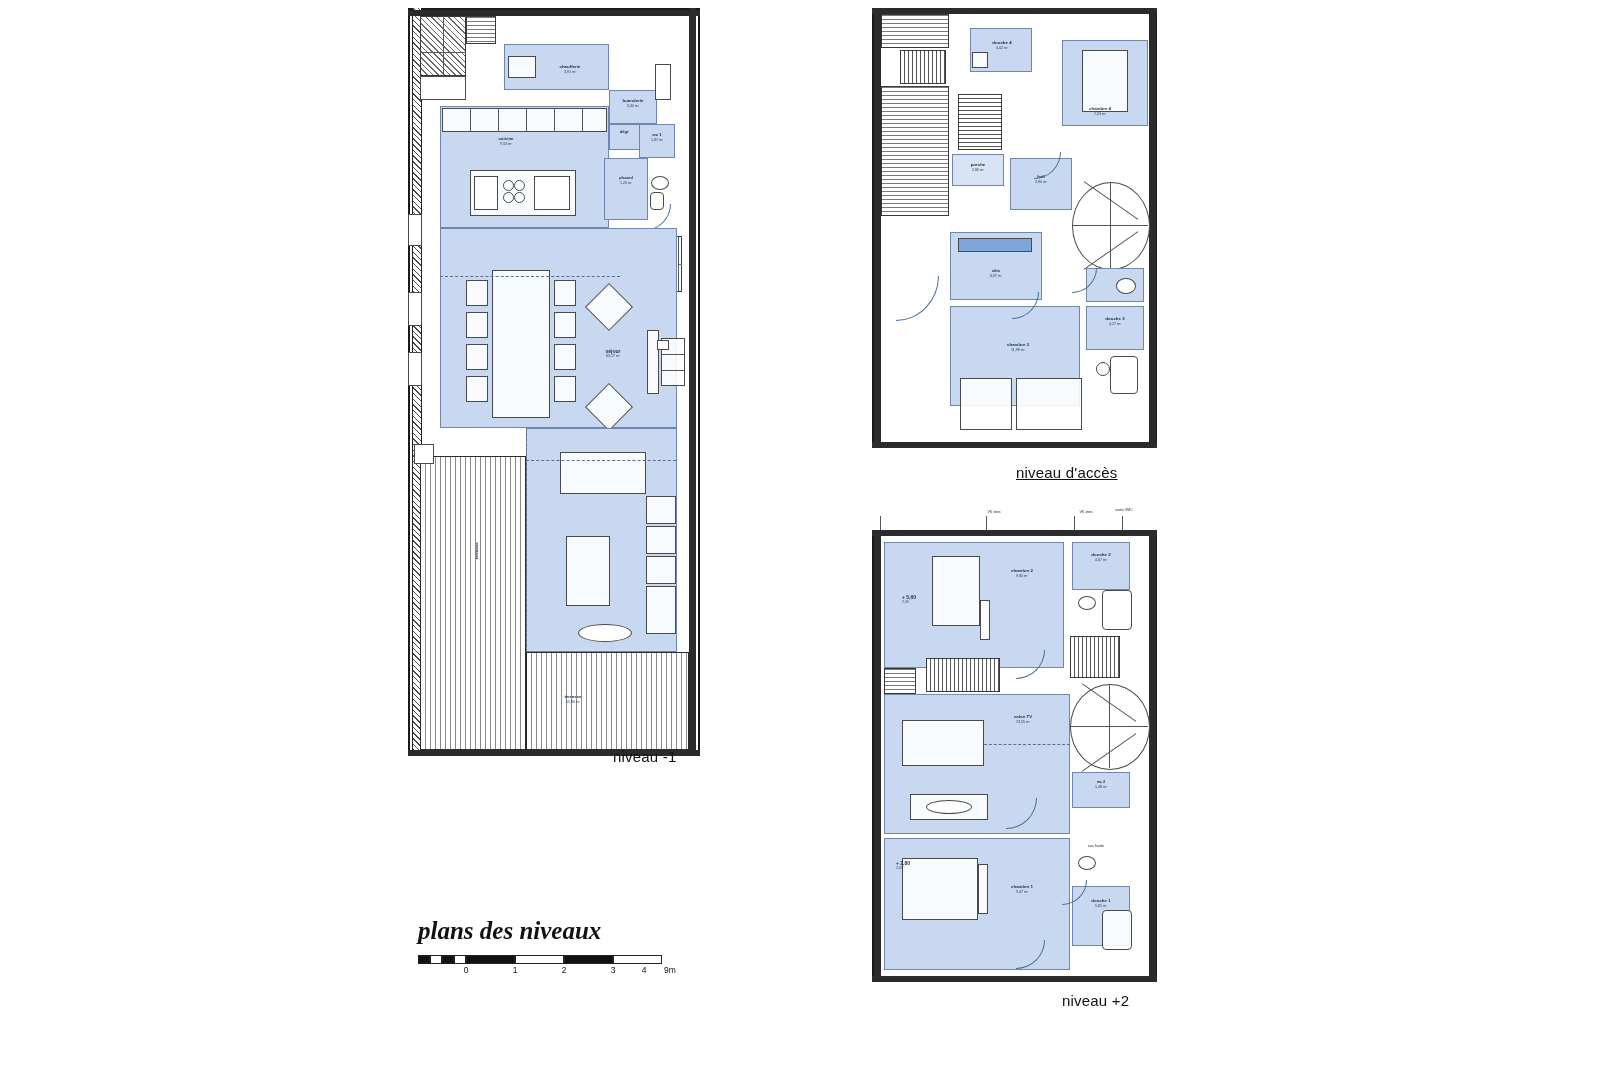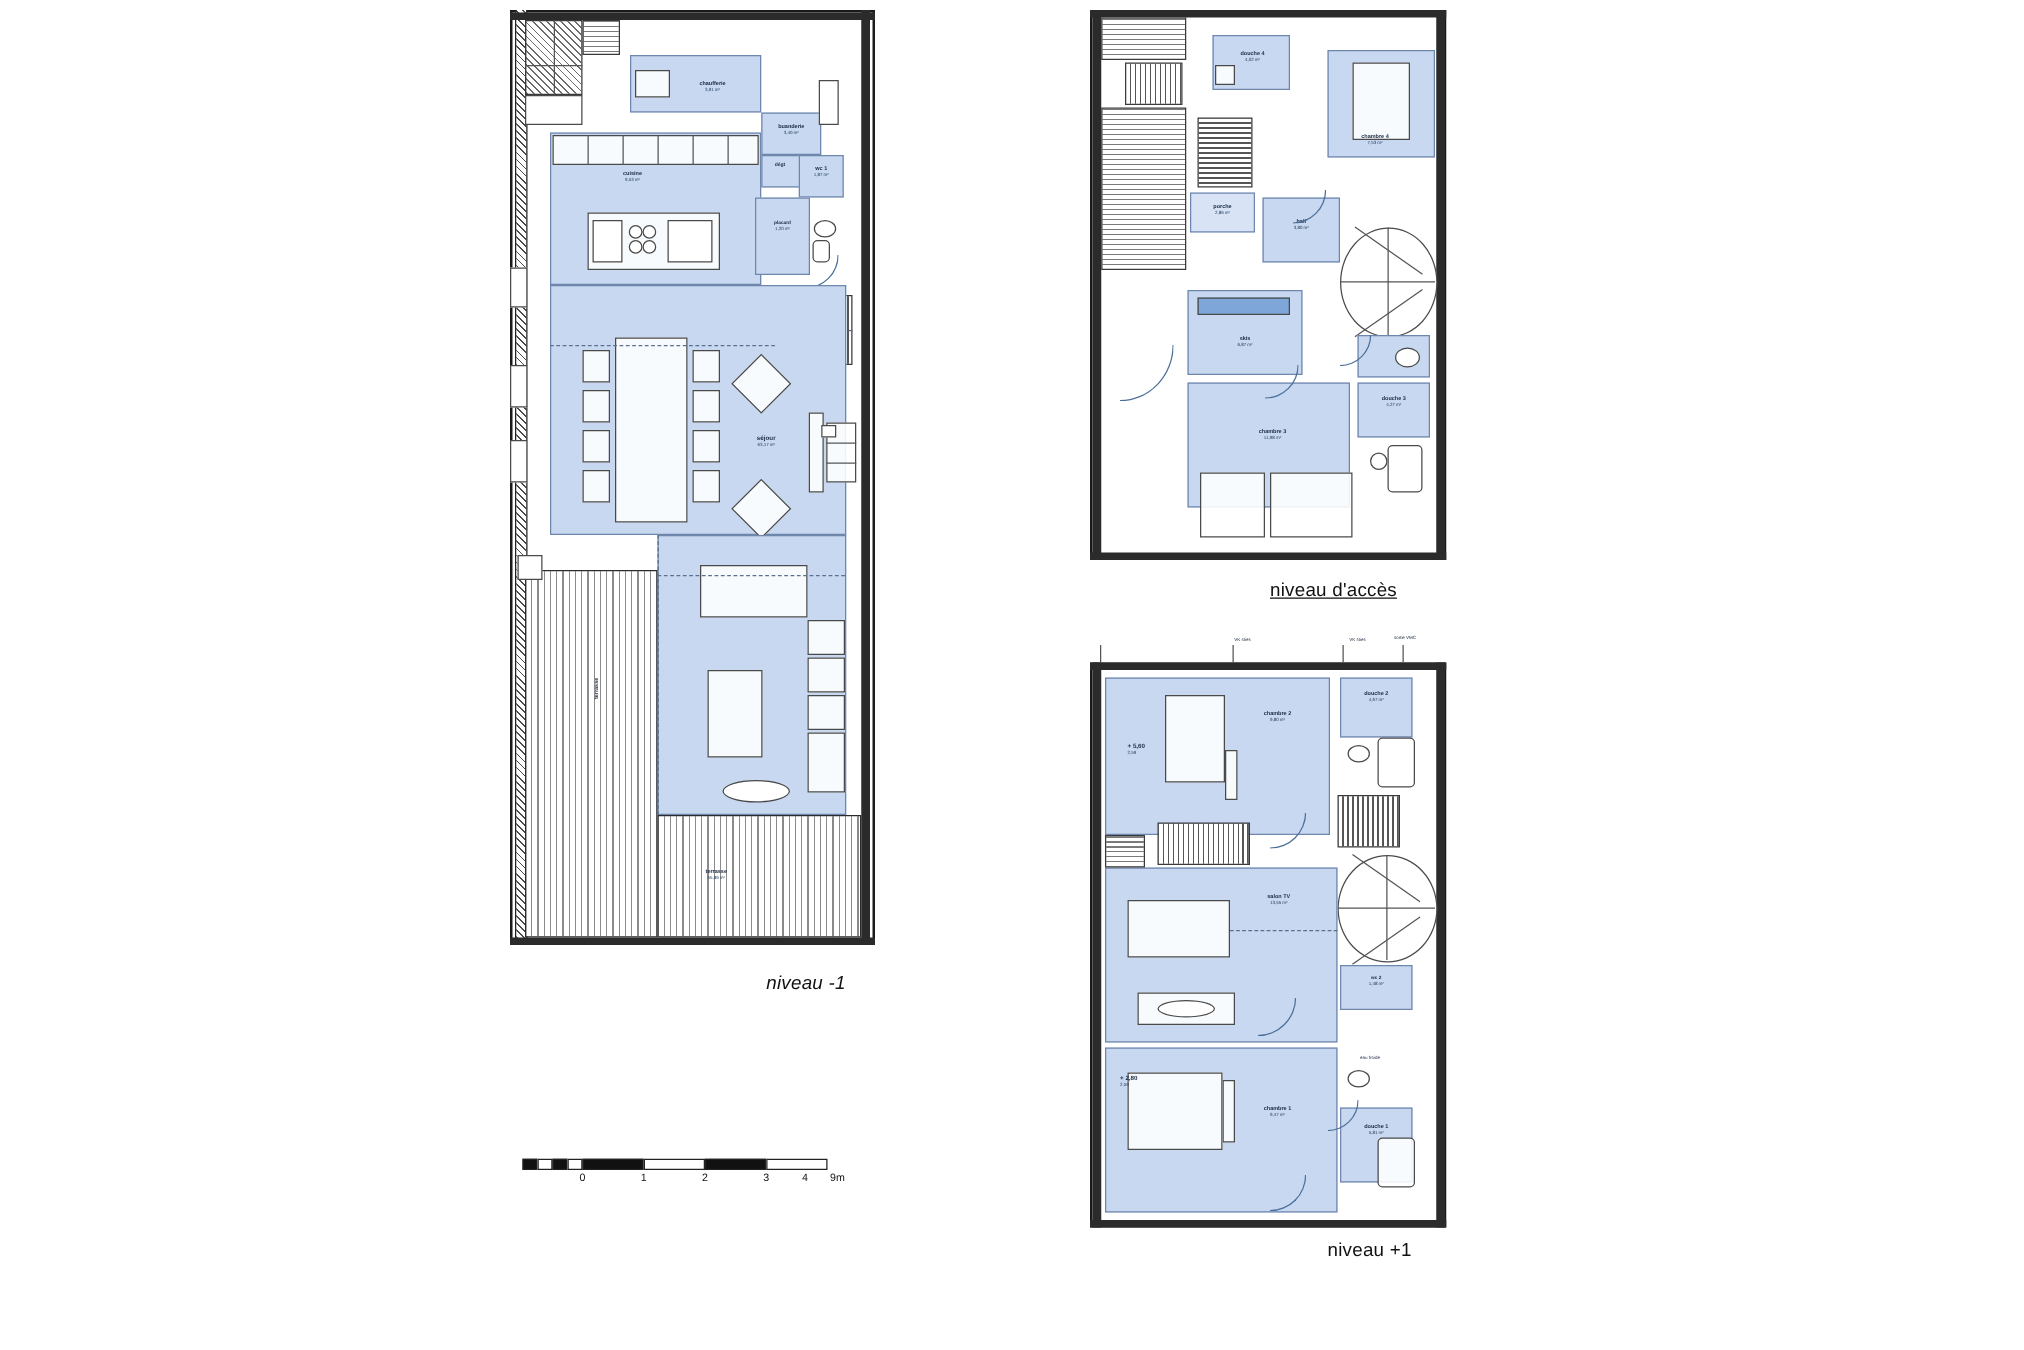--- a/index.html
+++ b/index.html
@@ -156,21 +156,21 @@
     <div class="furn" style="left:0;top:284px;width:14px;height:34px;"></div>
     <div class="furn" style="left:0;top:344px;width:14px;height:34px;"></div>
     <div class="furn" style="left:6px;top:436px;width:20px;height:20px;"></div>
     <div class="furn" style="left:247px;top:56px;width:16px;height:36px;"></div>
     <div class="furn" style="left:249px;top:332px;width:12px;height:10px;"></div>
 
     <div class="dash" style="left:32px;top:268px;width:180px;"></div>
     <div class="dash" style="left:118px;top:452px;width:150px;"></div>
     <div class="dashv" style="left:118px;top:420px;height:224px;"></div>
 
-    <div class="lvl-title" style="left:205px;top:770px;font-style:italic;">niveau -1</div>
+    <div class="lvl-title" style="left:205px;top:740px;">niveau -1</div>
   </div>
 
   <div class="plan" id="lvl-acces" style="left:866px;top:6px;width:300px;height:470px;">
 
     <div class="outline" style="left:6px;top:2px;width:285px;height:440px;"></div>
     <div class="wall wall-v" style="left:8px;top:2px;width:7px;height:440px;background:#2b2b2b;"></div>
     <div class="wall wall-v" style="left:283px;top:2px;width:7px;height:440px;background:#2b2b2b;"></div>
     <div class="wall wall-h" style="left:6px;top:2px;width:285px;height:6px;background:#2b2b2b;"></div>
     <div class="wall wall-h" style="left:6px;top:436px;width:285px;height:6px;background:#2b2b2b;"></div>
 
@@ -313,24 +313,25 @@
     </div>
     <div class="furn onblue" style="left:236px;top:402px;width:30px;height:40px;border-radius:4px;"></div>
     <div class="circ" style="left:212px;top:348px;width:16px;height:12px;"></div>
     <div class="lbl" style="left:206px;top:336px;width:48px;font-size:3.6px;">eau froide</div>
 
     <div class="door" style="left:150px;top:142px;width:28px;height:28px;"></div>
     <div class="door" style="left:140px;top:290px;width:30px;height:30px;"></div>
     <div class="door" style="left:150px;top:432px;width:28px;height:28px;"></div>
     <div class="door" style="left:196px;top:372px;width:24px;height:24px;"></div>
 
-    <div class="lvl-title" style="left:196px;top:484px;">niveau +1</div>
+    <div class="lvl-title" style="left:196px;top:484px;">niveau +2</div>
   </div>
 
   <div id="titleBlock">
+    <div class="maintitle">plans des niveaux</div>
     <div class="scalebar">
       <div class="seg" style="left:0;width:12px;background:#111;"></div>
       <div class="seg" style="left:12px;width:12px;background:#fff;"></div>
       <div class="seg" style="left:24px;width:12px;background:#111;"></div>
       <div class="seg" style="left:36px;width:12px;background:#fff;"></div>
       <div class="seg" style="left:48px;width:49px;background:#111;"></div>
       <div class="seg" style="left:97px;width:49px;background:#fff;"></div>
       <div class="seg" style="left:146px;width:49px;background:#111;"></div>
       <div class="seg" style="left:195px;width:49px;background:#fff;"></div>
       <div class="ticks">

